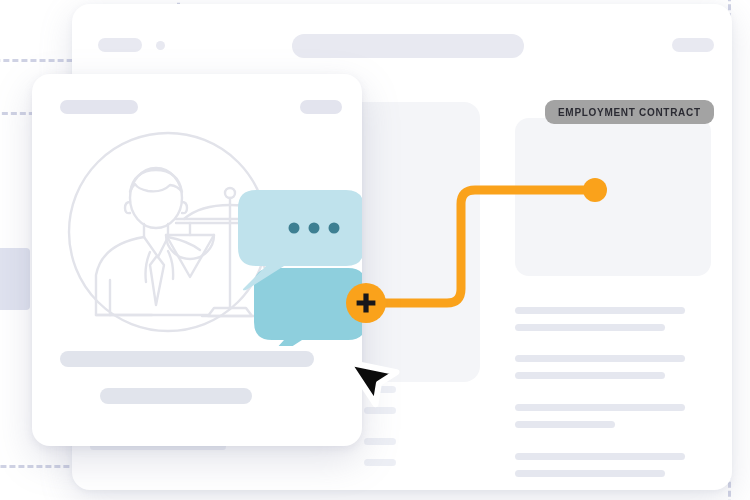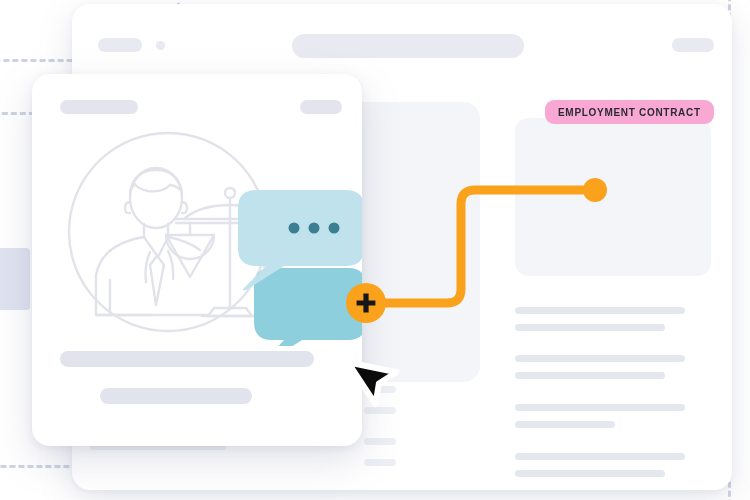--- a/index.html
+++ b/index.html
@@ -66,21 +66,21 @@
     position: absolute;
     left: 515px; top: 118px;
     width: 196px; height: 158px;
     background: #f4f5f8;
     border-radius: 14px;
   }
   #doc-label {
     position: absolute;
     left: 545px; top: 100px;
     padding: 7px 13px 6px 13px;
-    background: #f9a8d4;
+    background: #a3a3a3;
     border-radius: 9px;
     color: #2b2b33;
     font-size: 10px;
     font-weight: 700;
     letter-spacing: 0.7px;
     white-space: nowrap;
   }
 
   
   .line {

